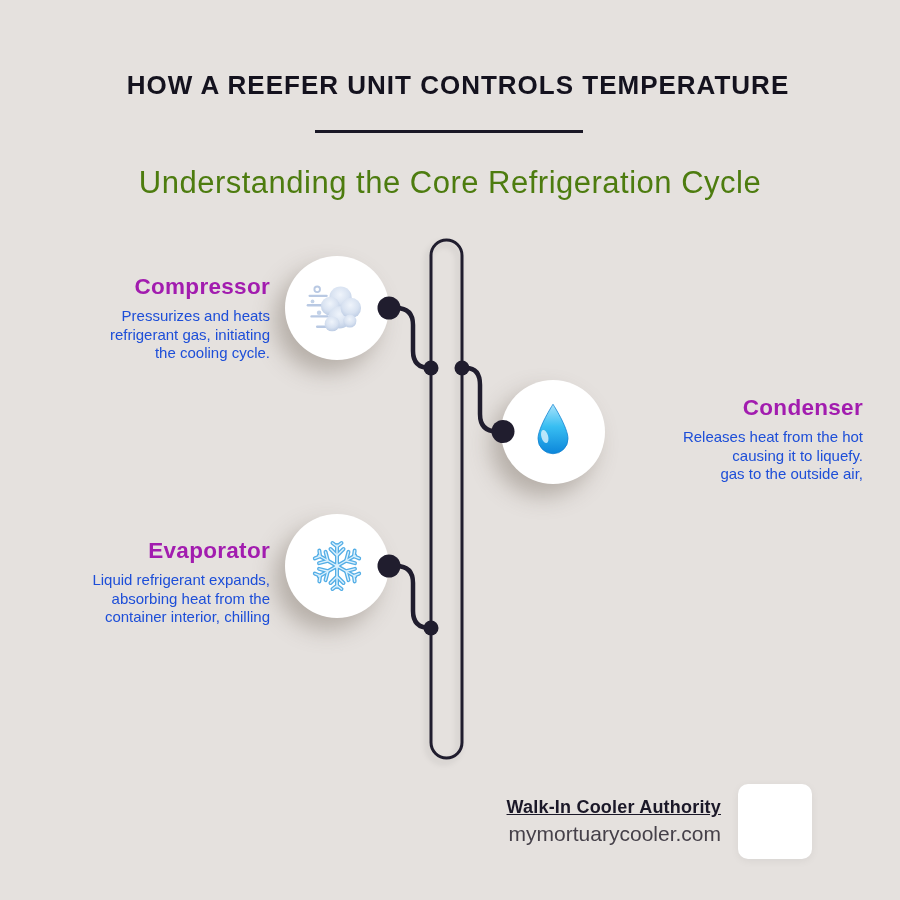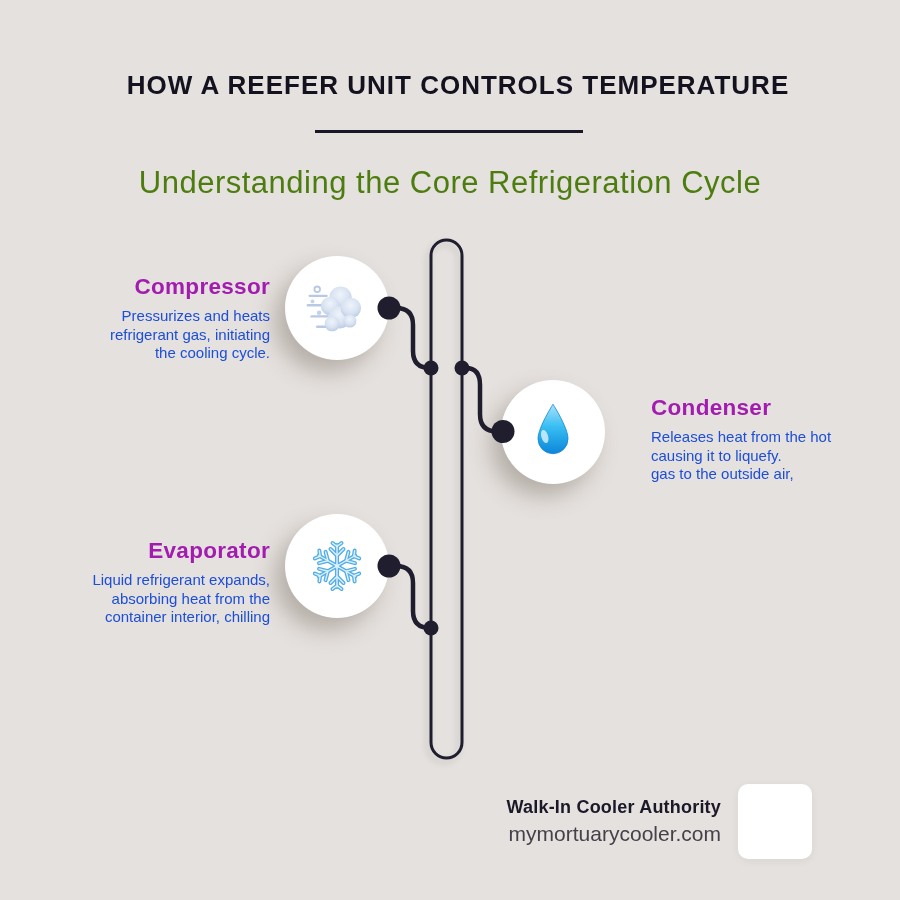--- a/index.html
+++ b/index.html
@@ -33,21 +33,21 @@
 
   .step{position:absolute;}
   .step h2{
     margin:0 0 7px 0;
     font-size:22.5px;font-weight:800;color:#a21caf;letter-spacing:0.3px;
   }
   .step .desc div{
     font-size:15px;line-height:18.5px;color:#1d4ed8;
   }
   .step.right-align{text-align:right;}
-  .step.left-align{text-align:left;margin-left:28px;}
+  .step.left-align{text-align:right;}
 
   #step-compressor{top:274px;right:630px;width:240px;}
   #step-condenser{top:395px;left:623px;width:240px;}
   #step-evaporator{top:538px;right:630px;width:250px;}
 
   .icon-circle{
     position:absolute;width:104px;height:104px;border-radius:50%;
     background:#ffffff;
     box-shadow:-10px 12px 22px rgba(125,112,103,0.45);
     display:flex;align-items:center;justify-content:center;
@@ -55,21 +55,21 @@
   #circle-compressor{left:285px;top:256px;}
   #circle-condenser{left:501px;top:380px;}
   #circle-evaporator{left:285px;top:514px;}
 
   .diagram-svg{position:absolute;left:0;top:0;width:900px;height:900px;pointer-events:none;}
 
   .footer-text{
     position:absolute;top:796px;right:179px;text-align:right;
   }
   .footer-brand{
-    font-size:18px;font-weight:800;color:#1b1828;line-height:22px;letter-spacing:0.2px;
+    font-size:18px;font-weight:800;color:#1b1828;line-height:22px;letter-spacing:0.2px;text-decoration:underline;
   }
   .footer-site{
     margin-top:4px;
     font-size:21px;font-weight:400;color:#454049;line-height:24px;
   }
   .footer-logo{
     position:absolute;left:738px;top:784px;width:74px;height:75px;
     background:#ffffff;border-radius:10px;
     box-shadow:0 2px 8px rgba(0,0,0,0.06);
   }

